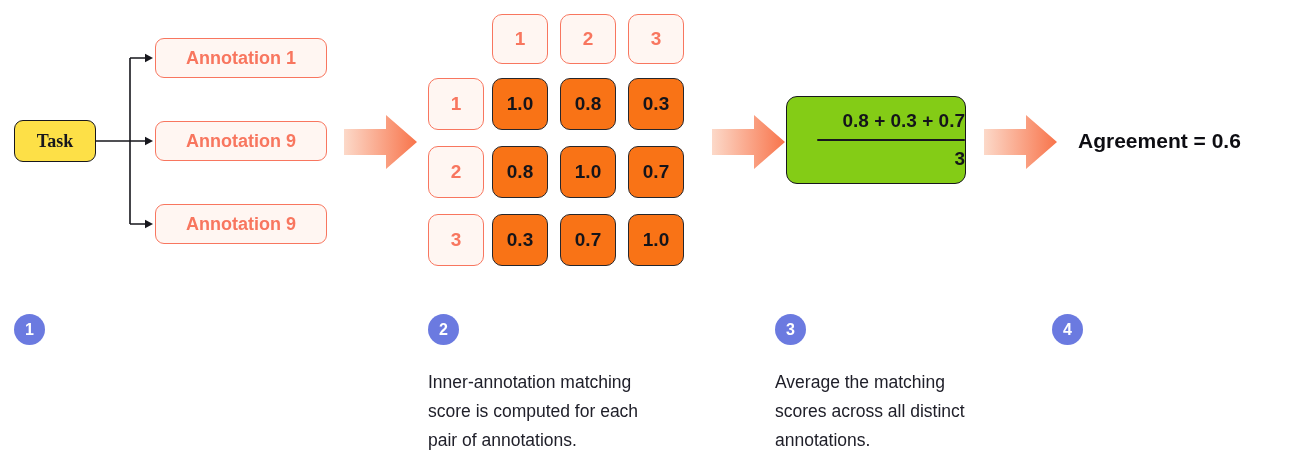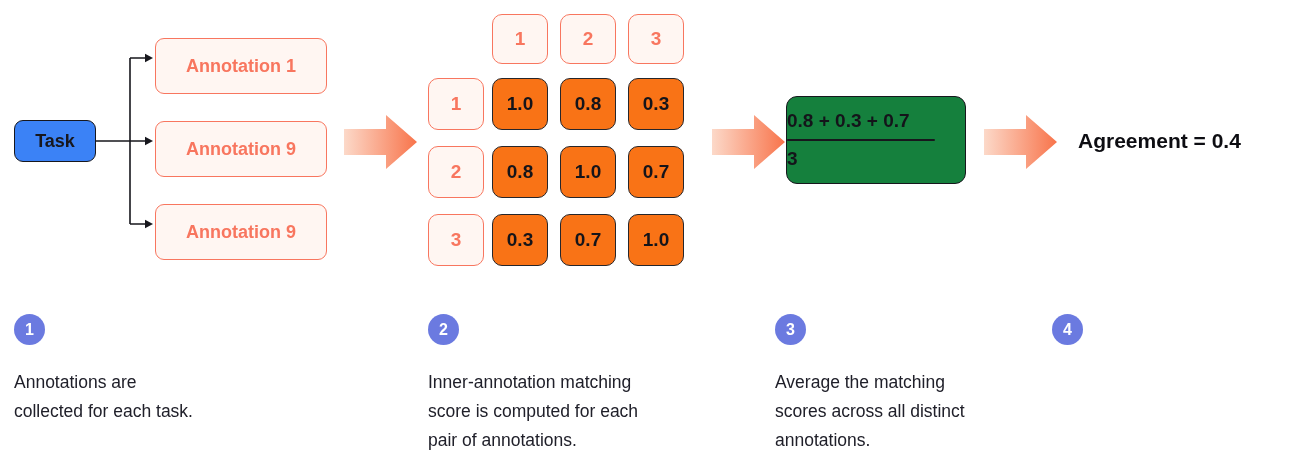--- a/index.html
+++ b/index.html
@@ -11,27 +11,27 @@
     width: 1306px;
     height: 472px;
     background: #ffffff;
     overflow: hidden;
   }
 
   
   .task-box {
     position: absolute; left: 14px; top: 120px;
     width: 82px; height: 42px;
-    border: 1.7px solid #17171d; border-radius: 9px; background: #3b82f6;
+    border: 1.7px solid #17171d; border-radius: 9px; background: #fde047;
     display: flex; align-items: center; justify-content: center;
-    font-size: 18px; font-weight: 700; color: #17171d;
+    font-size: 18px; font-weight: 700; color: #17171d; font-family: Liberation Serif, serif;
   }
   .ann {
     position: absolute; left: 155px;
-    width: 172px; height: 56px;
+    width: 172px; height: 40px;
     border: 1.6px solid #f8765f; border-radius: 9px; background: #fff6f2;
     display: flex; align-items: center; justify-content: center;
     font-size: 18px; font-weight: 700; color: #f8765f;
   }
 
   
   .cell {
     position: absolute; width: 56px; border-radius: 10px;
     display: flex; align-items: center; justify-content: center;
     font-weight: 700; font-size: 19px;
@@ -39,22 +39,22 @@
   .hcell { height: 50px; border: 1.6px solid #f8765f; background: #fff6f2; color: #f8765f; }
   .rcell { height: 52px; border: 1.6px solid #f8765f; background: #fff6f2; color: #f8765f; }
   .vcell { height: 52px; border: 1.7px solid #26262b; background: #f97316; color: #14141a; }
 
   .bigarrow { position: absolute; top: 114px; }
 
   
   .frac-box {
     position: absolute; left: 786px; top: 96px;
     width: 180px; height: 88px;
-    border: 1.7px solid #17171d; border-radius: 11px; background: #15803d;
-    display: flex; flex-direction: column; align-items: flex-start; justify-content: center;
+    border: 1.7px solid #17171d; border-radius: 11px; background: #84cc16;
+    display: flex; flex-direction: column; align-items: flex-end; justify-content: center;
     gap: 7px;
   }
   .frac-num, .frac-den { font-size: 19px; font-weight: 700; color: #14141a; }
   .frac-line { width: 148px; height: 2px; background: #17171d; border-radius: 1px; }
 
   .agreement {
     position: absolute; left: 1078px; top: 129px;
     font-size: 21px; font-weight: 700; color: #0d0d12;
   }
 
@@ -127,24 +127,23 @@
   <div class="frac-box">
     <div class="frac-num">0.8 + 0.3 + 0.7</div>
     <div class="frac-line"></div>
     <div class="frac-den">3</div>
   </div>
 
   <svg class="bigarrow" style="left:984px" width="74" height="56" viewBox="0 0 74 56">
     <polygon points="0,15 42,15 42,1 73,28 42,55 42,41 0,41" fill="url(#arrowGrad)"></polygon>
   </svg>
 
-  <div class="agreement">Agreement = 0.4</div>
+  <div class="agreement">Agreement = 0.6</div>
 
   <div class="badge" style="left:14px">1</div>
   <div class="badge" style="left:428px">2</div>
   <div class="badge" style="left:775px">3</div>
   <div class="badge" style="left:1052px">4</div>
 
-  <div class="step-text" style="left:14px;width:195px">Annotations are collected for each task.</div>
   <div class="step-text" style="left:775px;width:215px">Average the matching scores across all distinct annotations.</div>
   <div class="step-text" style="left:428px;width:235px">Inner-annotation matching score is computed for each pair of annotations.</div>
 
 </div>
 
 </body></html>

